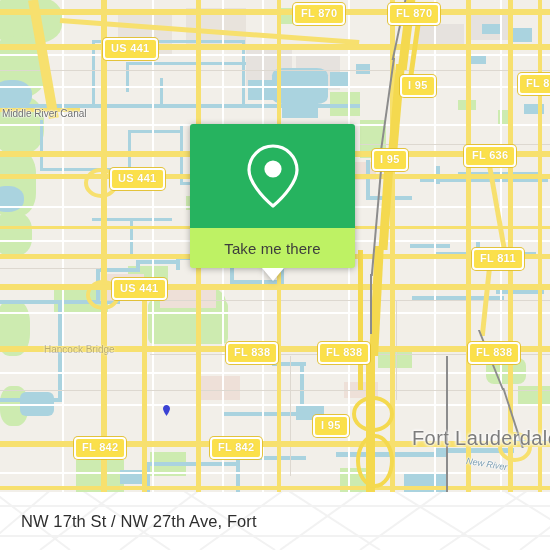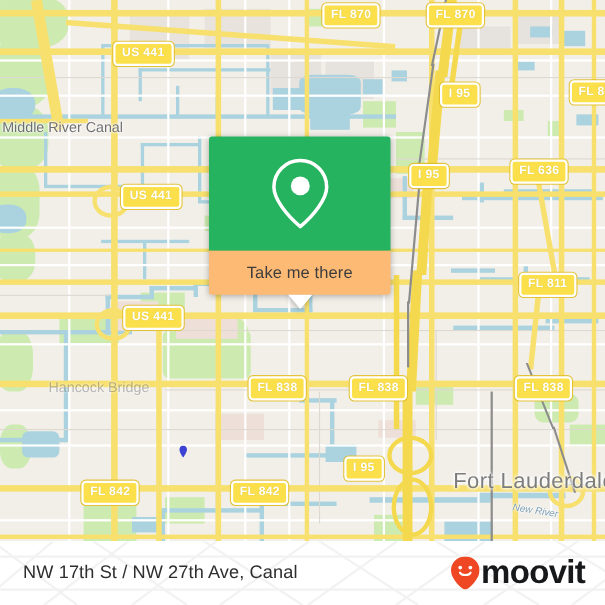--- a/index.html
+++ b/index.html
@@ -45,21 +45,21 @@
     padding:1px 6px 2px 6px;
     white-space:nowrap;
     text-shadow:0 0 1px rgba(150,120,0,.35);
     box-shadow:0 0 0 1px rgba(225,190,40,.9);
     letter-spacing:.3px;
     z-index:6;
   }
   .maplabel{
     position:absolute;
     color:#6f6f6f;
-    font-size:13px;
+    font-size:10px;
     white-space:nowrap;
     z-index:5;
     text-shadow:0 0 2px #fff,0 0 2px #fff,0 0 2px #fff;
   }
   .maplabel.city{
     color:#7d7d7d;font-size:20px;letter-spacing:.4px;
     text-shadow:0 0 3px #fff,0 0 3px #fff,0 0 4px #fff;
   }
   .maplabel.river{
     color:#7d9fb4;font-style:italic;font-size:9px;
@@ -73,21 +73,21 @@
     z-index:30;
     filter:drop-shadow(0 1px 3px rgba(0,0,0,.30));
   }
   .card-top{
     background:#26b35f;
     height:104px;
     border-radius:3px 3px 0 0;
     display:flex;align-items:center;justify-content:center;
   }
   .card-bottom{
-    background:#fdba74;
+    background:#bef264;
     height:40px;
     border-radius:0 0 3px 3px;
     display:flex;align-items:center;justify-content:center;
   }
   .card-label{
     color:#3d3d3d;
     font-size:15px;
     letter-spacing:.1px;
   }
   .card-tail{
@@ -377,25 +377,16 @@
         <path d="M-20 -10 L70 58"></path>
         <path d="M70 -10 L170 58"></path>
         <path d="M170 -10 L275 58"></path>
         <path d="M275 -10 L380 58"></path>
         <path d="M380 -10 L490 58"></path>
         <path d="M490 -10 L600 58"></path>
         <path d="M0 14 L550 14"></path>
         <path d="M0 44 L550 44"></path>
       </g>
     </svg>
-    <div class="footer-title">NW 17th St / NW 27th Ave, Canal</div>
-    <div class="logo">
-      <svg class="logo-mark" viewBox="0 0 26 30">
-        <path d="M13 0 C5.8 0 0 5.6 0 12.5 C0 20.3 9.2 29.2 12.2 29.8 C12.7 29.95 13.3 29.95 13.8 29.8 C16.8 29.2 26 20.3 26 12.5 C26 5.6 20.2 0 13 0 Z" fill="#ef4623"></path>
-        <circle cx="8.4" cy="10" r="1.7" fill="#ffffff"></circle>
-        <circle cx="17.6" cy="10" r="1.7" fill="#ffffff"></circle>
-        <path d="M8.2 14.6 C9.6 17.4 16.4 17.4 17.8 14.6" stroke="#ffffff" stroke-width="1.9" fill="none" stroke-linecap="round"></path>
-      </svg>
-      <span class="logo-text">moovit</span>
-    </div>
+    <div class="footer-title">NW 17th St / NW 27th Ave, Fort</div>
   </div>
 
 </div>
 
 </body></html>

